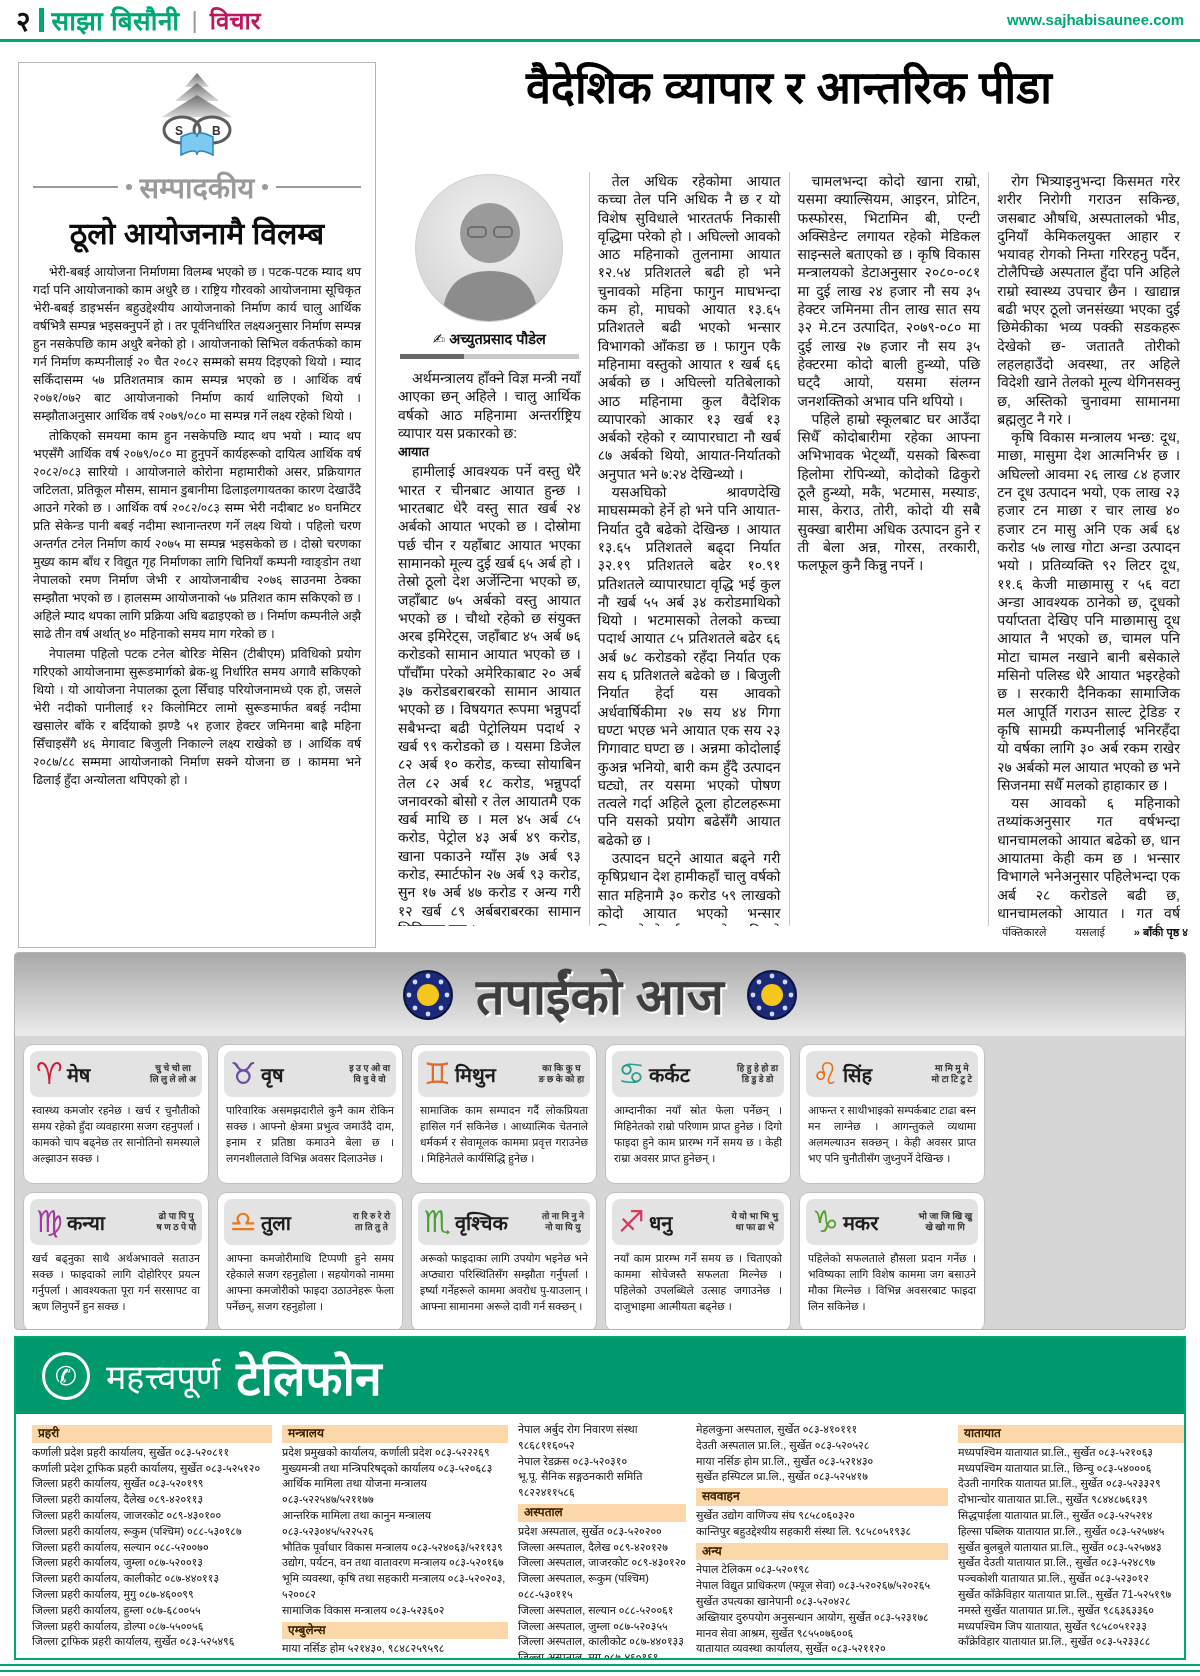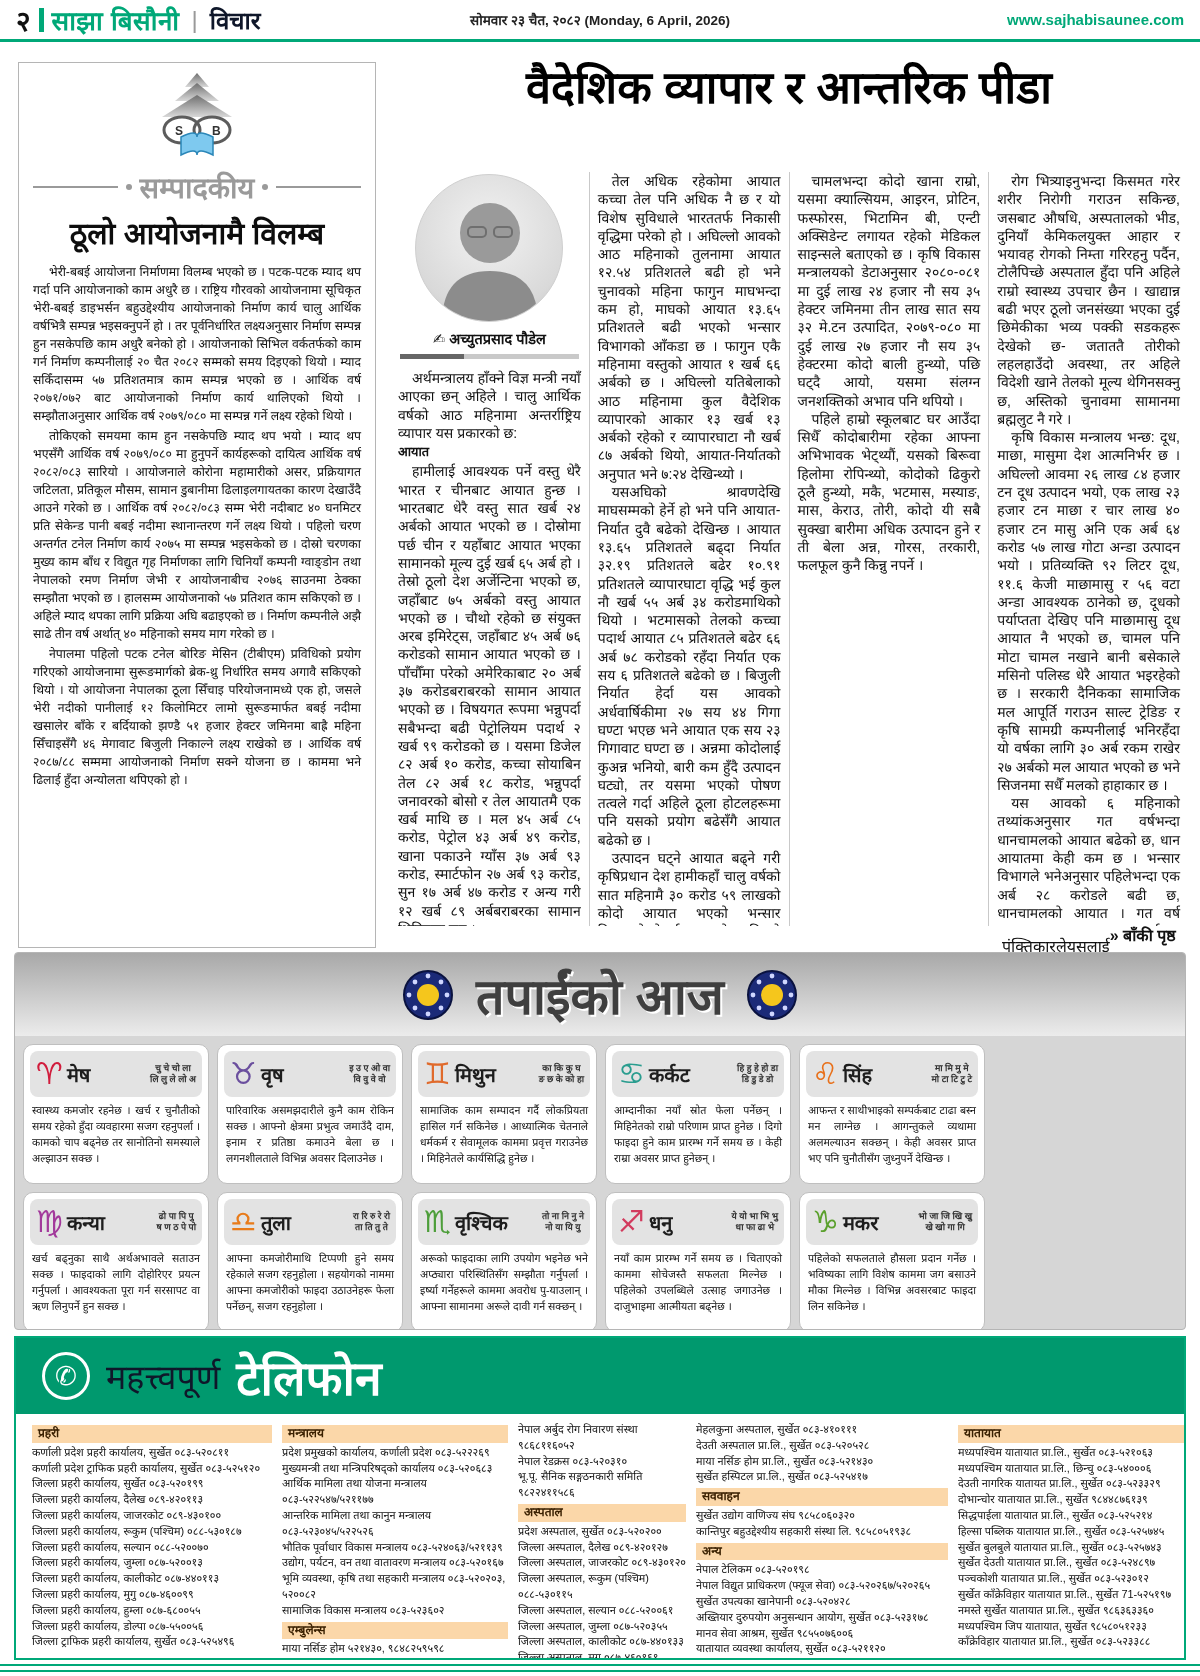--- a/index.html
+++ b/index.html
@@ -6,21 +6,21 @@
   html,body { width:1200px; }
   body { height:1676px; position:relative; background:#fff; font-family:"Liberation Sans","DejaVu Sans",sans-serif; color:#111; overflow:hidden; }
 
   
   .hdr { position:absolute; top:0; left:0; width:1200px; height:42px; display:flex; align-items:center; padding:0 16px; border-bottom:3px solid #00a878; }
   .hdr-left { display:flex; align-items:center; gap:8px; }
   .page-no { font-size:28px; font-weight:bold; color:#111; }
   .hdr-bar { width:5px; height:24px; background:#00a878; }
   .paper-name { font-size:26px; font-weight:bold; color:#00a878; letter-spacing:.5px; }
   .hdr-sep { color:#999; font-size:24px; margin:0 4px; }
-  .section-name { font-size:24px; color:#0f172a; font-weight:bold; }
+  .section-name { font-size:24px; color:#be185d; font-weight:bold; }
   .hdr-date { position:absolute; left:0; right:0; text-align:center; font-size:13.5px; font-weight:bold; color:#222; pointer-events:none; }
   .hdr-site { margin-left:auto; font-size:15px; font-weight:bold; color:#00a878; z-index:2; }
 
   
   .editorial { position:absolute; left:18px; top:62px; width:358px; height:886px; border:1px solid #b5b5b5; background:#fff; padding:8px 14px; overflow:hidden; }
   .ed-logo { display:flex; justify-content:center; }
   .ed-label { display:flex; align-items:center; gap:8px; margin:2px 0 4px; }
   .ed-label .line { flex:1; height:2px; background:#9a9a9a; position:relative; }
   .ed-label .dot { width:6px; height:6px; border-radius:50%; background:#9a9a9a; }
   .ed-label-text { font-size:29px; font-weight:bold; color:#9a9a9a; }
@@ -32,60 +32,59 @@
   .cols { position:absolute; left:390px; top:172px; width:798px; height:754px; display:flex; }
   .col { flex:1; overflow:hidden; padding:0 8px; }
   .col + .col { border-left:1px solid #c9c9c9; }
   .photo-wrap { display:flex; justify-content:center; margin:2px 0 6px; }
   .photo { width:148px; height:148px; border-radius:50%; overflow:hidden; background:radial-gradient(circle at 50% 38%, #f2f2f2 0%, #d9d9d9 70%, #bfbfbf 100%); border:1px solid #cfcfcf; }
   .byline { text-align:center; font-size:14.5px; font-weight:bold; margin:2px 0 6px; }
   .by-rule { height:5px; background:linear-gradient(to right,#666 0%,#666 36%,#c9c9c9 36%,#c9c9c9 100%); margin:0 2px 10px; }
   .blk { font-size:14px; line-height:18.3px; text-align:justify; }
   .blk.p { text-indent:14px; }
   .blk.h { font-weight:bold; font-size:12.8px; text-indent:0; margin:1px 0; }
-  .cont-row { position:absolute; left:1002px; top:924px; width:186px; display:flex; justify-content:space-between; align-items:center; font-size:16px; }
+  .cont-row { position:absolute; left:1002px; top:924px; width:186px; display:flex; justify-content:space-between; align-items:center; font-size:11px; }
   .cont-link { font-weight:bold; }
 
   
   .horo { position:absolute; left:14px; top:952px; width:1172px; height:378px; border:1px solid #b5b5b5; border-radius:4px; overflow:hidden; background:#d6d6d6; }
   .horo-head { height:83px; background:linear-gradient(#a8a8a8,#ececec); display:flex; align-items:center; justify-content:center; gap:22px; }
   .horo-title { font-size:50px; font-weight:bold; color:#3f3f3f; text-shadow:2px 2px 0 #fff; }
   .horo-grid { display:flex; flex-wrap:wrap; gap:8px; padding:8px; }
   .sign-card { width:186px; height:140px; background:#fff; border:1px solid #bfbfbf; border-radius:10px; overflow:hidden; }
   .sign-head { margin:6px; height:46px; background:#e3e3e3; border-radius:8px; display:flex; align-items:center; padding:0 6px; gap:4px; }
   .sign-glyph { font-size:30px; line-height:30px; font-weight:bold; }
   .sign-name { font-size:20px; font-weight:bold; color:#1d1d1d; }
   .sign-letters { margin-left:auto; text-align:center; font-size:9px; line-height:11.5px; font-weight:bold; color:#333; }
   .sign-body { padding:0 8px; font-size:10.7px; line-height:15.9px; text-align:justify; }
 
   
   .phones { position:absolute; left:14px; top:1336px; width:1172px; height:324px; border:2px solid #00a878; background:#fff; overflow:hidden; }
   .ph-head { height:76px; background:#00996e; display:flex; align-items:center; padding-left:26px; gap:16px; }
   .ph-ico { width:48px; height:48px; border:3px solid #fff; border-radius:50%; display:flex; align-items:center; justify-content:center; color:#fff; font-size:26px; }
-  .ph-title-light { color:#0f172a; font-size:34px; }
+  .ph-title-light { color:#ffffff; font-size:34px; }
   .ph-title-bold { color:#fff; font-size:48px; font-weight:bold; }
   .ph-grid { display:grid; grid-template-columns:240px 226px 168px 252px 230px; gap:0 10px; padding:8px 16px; }
   .ph-col { overflow:hidden; }
   .ph-row { font-size:10.9px; line-height:15.8px; }
   .ph-row.ph-h { background:#fbd7a9; font-weight:bold; color:#3a2000; padding:1px 6px; margin:3px 0 2px; font-size:12px; }
 
   .bottom-rule { position:absolute; left:0; top:1664px; width:1200px; height:8px; border-top:2.5px solid #00a878; border-bottom:2.5px solid #00a878; }
 </style>
 </head>
 <body>
 
 <div class="hdr">
   <div class="hdr-left">
     <span class="page-no">२</span>
     <span class="hdr-bar"></span>
     <span class="paper-name">साझा बिसौनी</span>
     <span class="hdr-sep">|</span>
     <span class="section-name">विचार</span>
   </div>
-  <div class="hdr-date">सोमवार २३ चैत, २०८२ (Monday, 6 April, 2026)</div>
   <a class="hdr-site">www.sajhabisaunee.com</a>
 </div>
 
 <div class="editorial">
   <div class="ed-logo">
     <svg width="116" height="94" viewBox="0 0 116 94">
       <defs>
         <linearGradient id="pg" x1="0" y1="0" x2="0" y2="1">
           <stop offset="0" stop-color="#6f6f6f"></stop>
             <stop offset="1" stop-color="#d8d8d8"></stop>

